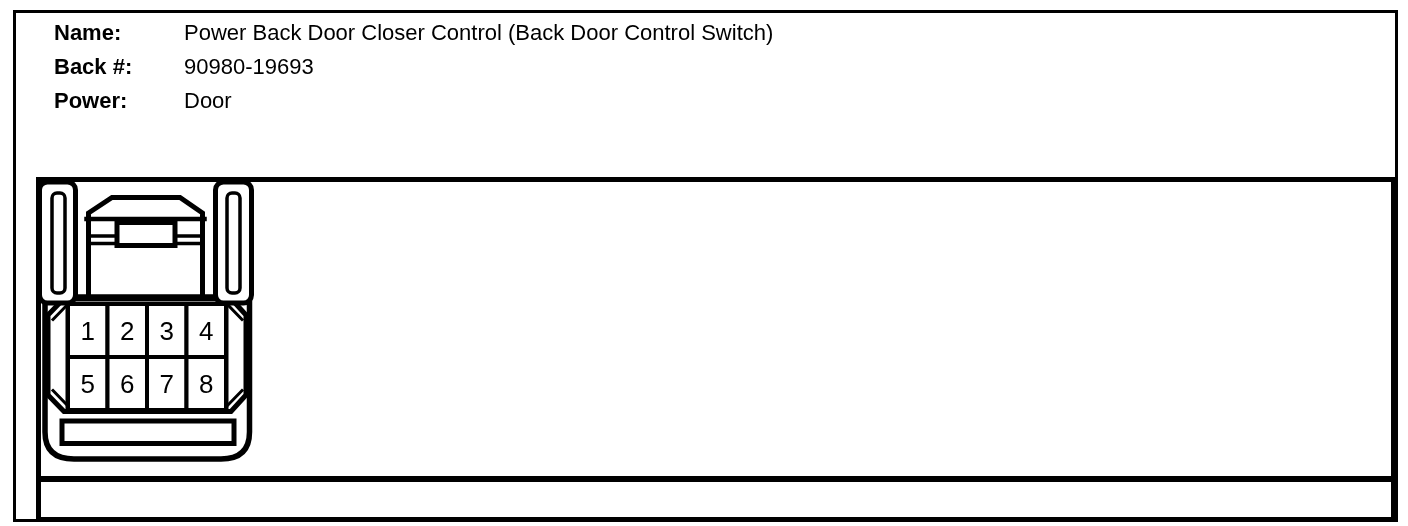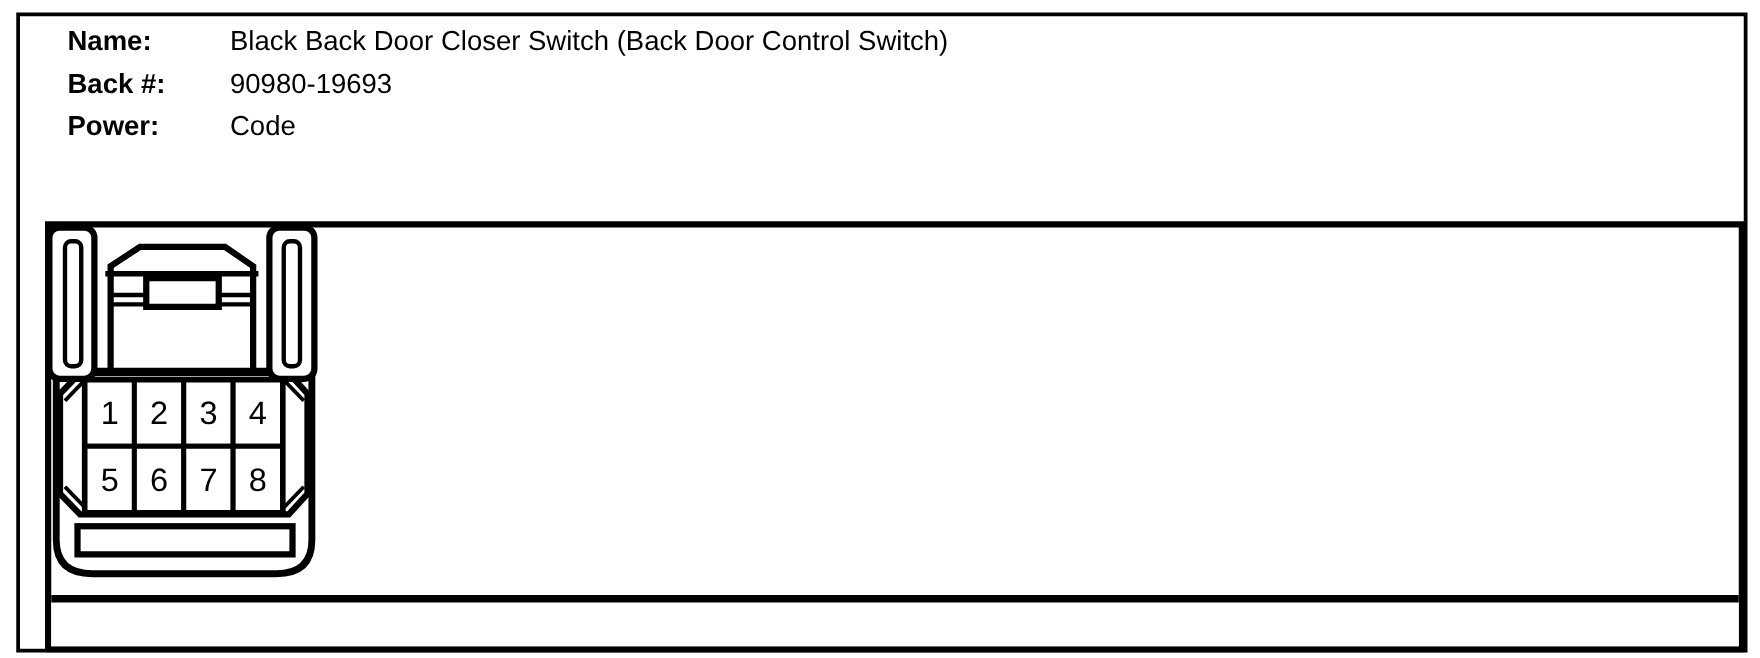--- a/index.html
+++ b/index.html
@@ -54,29 +54,29 @@
 </head>
 <body>
 
 <div class="page">
 
   <div class="outer-frame"></div>
 
   <div class="info-block">
     <div class="field-row">
       <span class="field-label">Name:</span>
-      <span class="field-value">Black Back Door Closer Switch (Back Door Control Switch)</span>
+      <span class="field-value">Power Back Door Closer Control (Back Door Control Switch)</span>
     </div>
     <div class="field-row">
       <span class="field-label">Back #:</span>
       <span class="field-value">90980-19693</span>
     </div>
     <div class="field-row">
       <span class="field-label">Power:</span>
-      <span class="field-value">Code</span>
+      <span class="field-value">Door</span>
     </div>
   </div>
 
   <div class="diagram-panel">
     <div class="bottom-row"></div>
   </div>
 
   <svg class="connector-svg" viewBox="34 175 222 292" xmlns="http://www.w3.org/2000/svg" fill="none" stroke="#000" stroke-linecap="square">
 
     <path d="M45,297 L45,432 Q45,459 74,459 L221,459 Q249.5,459 249.5,432 L249.5,297 Z" stroke-width="5.5" fill="#ffffff"></path>

